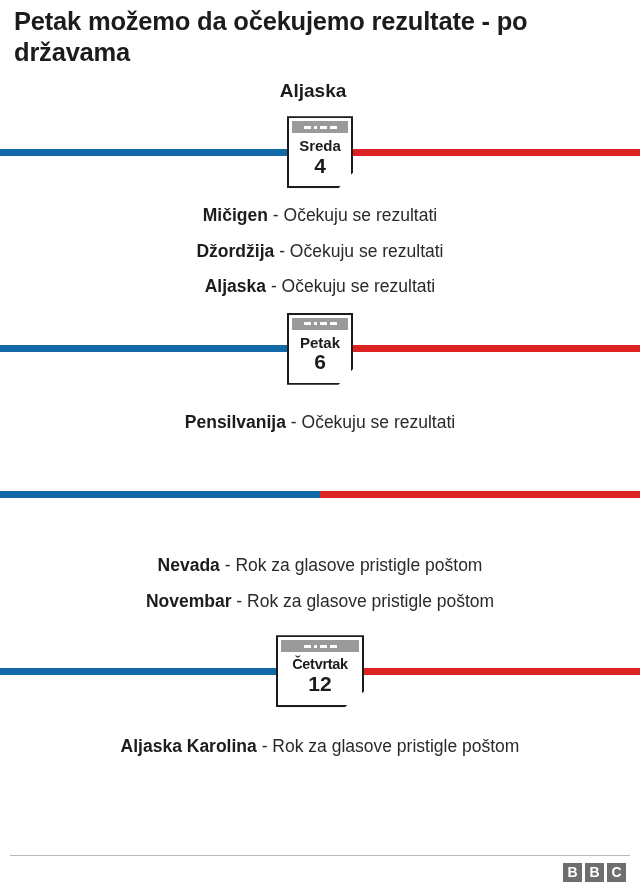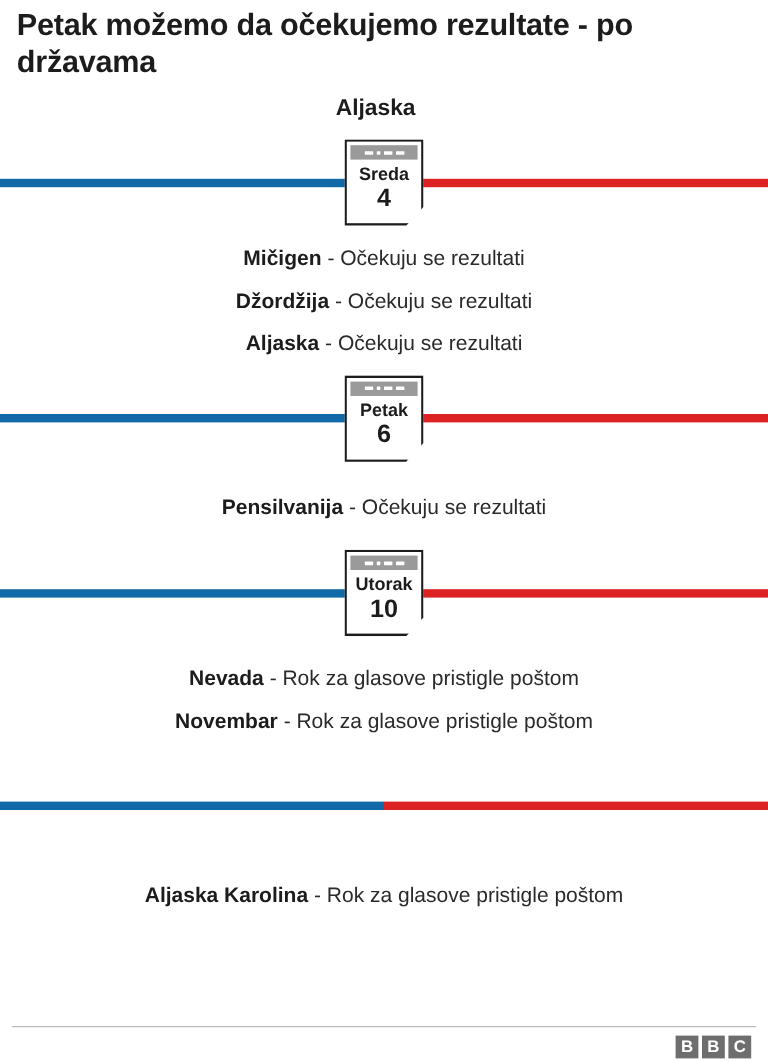--- a/index.html
+++ b/index.html
@@ -239,41 +239,41 @@
     </div>
     <ul class="entries">
       <li class="entry"><span class="state">Pensilvanija</span> <span class="desc">- Očekuju se rezultati</span></li>
     </ul>
   </div>
 
   <div class="group g2">
     <div class="band">
       <div class="line left"></div>
       <div class="line right"></div>
-      <div class="cal">
+    </div>
+    <ul class="entries">
+      <li class="entry"><span class="state">Nevada</span> <span class="desc">- Rok za glasove pristigle poštom</span></li>
+      <li class="entry"><span class="state">Novembar</span> <span class="desc">- Rok za glasove pristigle poštom</span></li>
+    </ul>
+  </div>
+
+  <div class="group g3">
+    <div class="band">
+      <div class="line left"></div>
+      <div class="line right"></div>
+      <div class="cal wide">
         <div class="bar">
           <i></i>
             <i class="dot"></i>
             <i></i>
             <i></i>
         </div>
-        <div class="dayname">Utorak</div>
-        <div class="daynum">10</div>
+        <div class="dayname">Četvrtak</div>
+        <div class="daynum">12</div>
       </div>
-    </div>
-    <ul class="entries">
-      <li class="entry"><span class="state">Nevada</span> <span class="desc">- Rok za glasove pristigle poštom</span></li>
-      <li class="entry"><span class="state">Novembar</span> <span class="desc">- Rok za glasove pristigle poštom</span></li>
-    </ul>
-  </div>
-
-  <div class="group g3">
-    <div class="band">
-      <div class="line left"></div>
-      <div class="line right"></div>
     </div>
     <ul class="entries">
       <li class="entry"><span class="state">Aljaska Karolina</span> <span class="desc">- Rok za glasove pristigle poštom</span></li>
     </ul>
   </div>
 
   <div class="footer">
     <div class="rule"></div>
     <div class="bbc-logo">
       <span>B</span>

